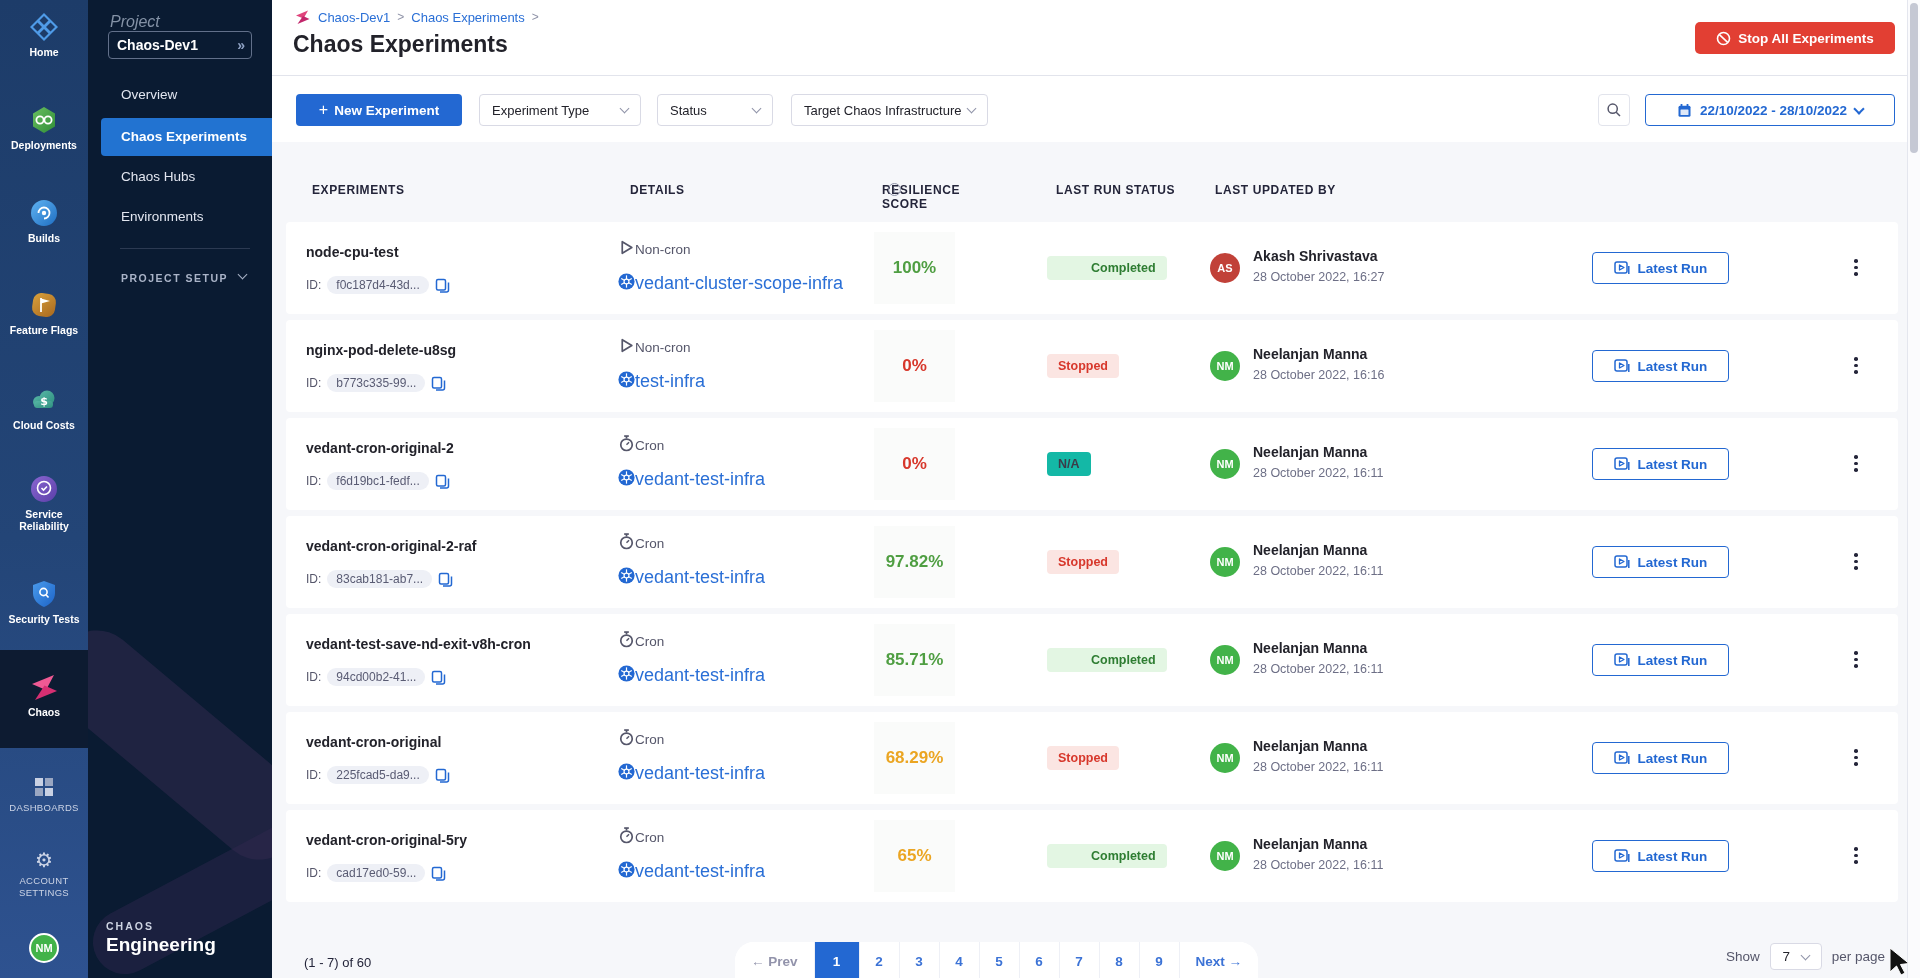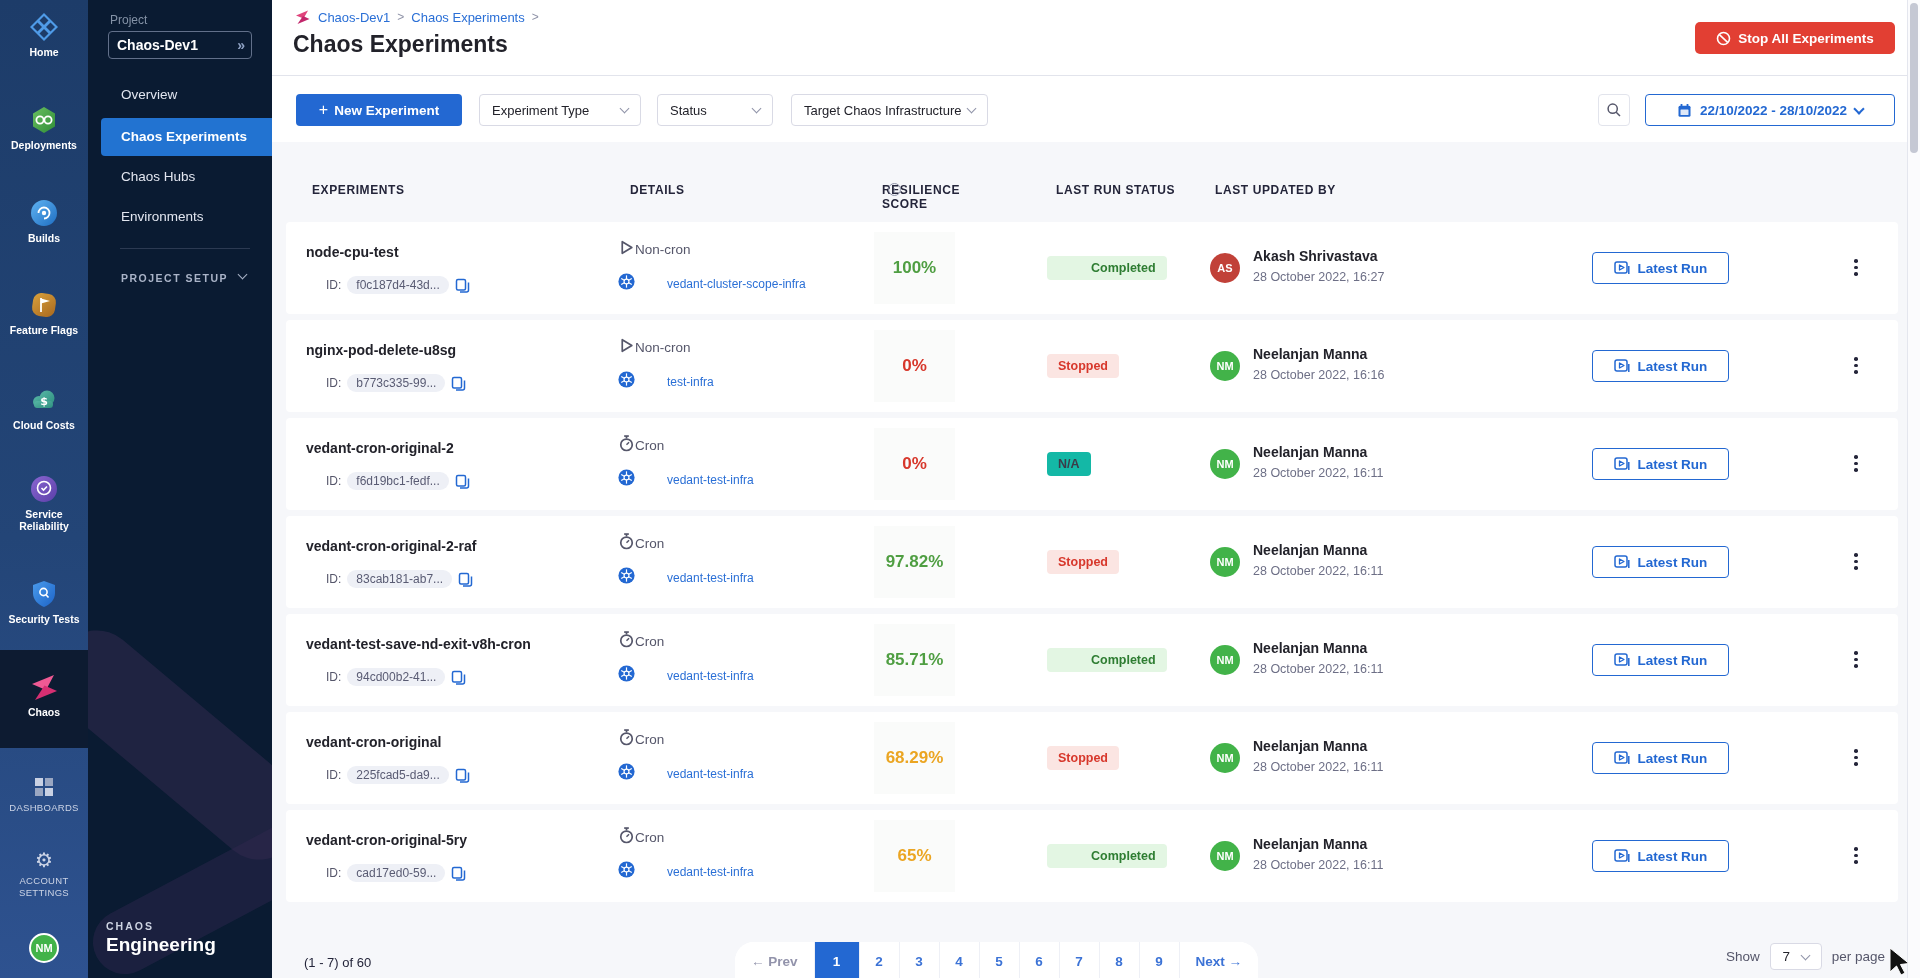--- a/index.html
+++ b/index.html
@@ -17,21 +17,21 @@
   .rail-avatar { position:absolute; top:933px; left:29px; width:30px; height:30px; border-radius:50%;
                  background:#42b349; color:#fff; font-size:11px; font-weight:700; display:flex;
                  align-items:center; justify-content:center; border:2px solid #fff; cursor:pointer; }
   .gear-glyph { font-size:20px; color:#ccd4e6; line-height:30px; }
 
   
   .panel { position:relative; width:184px; flex:0 0 184px; height:100%; background:#0a1b32; z-index:2; overflow:hidden; }
   .wm1,.wm2 { position:absolute; background:#31294f; opacity:.55; border-radius:40px; }
   .wm1 { width:300px; height:90px; left:-60px; top:700px; transform:rotate(40deg); }
   .wm2 { width:320px; height:64px; left:-10px; top:850px; transform:rotate(-28deg); opacity:.45; }
-  .proj-label { position:absolute; left:22px; top:13px; color:#8492a6; font-size:12px; }
+  .proj-label { position:absolute; left:22px; top:13px; color:#8492a6; font-size:16px;font-style:italic; }
   .proj-box { position:absolute; left:20px; top:31px; width:144px; height:28px; border:1px solid #62708a;
               border-radius:4px; display:flex; align-items:center; padding:0 8px; cursor:pointer; }
   .proj-box .pname { color:#fff; font-size:14px; font-weight:700; flex:1; }
   .proj-box .dbl { color:#8fa2c4; font-size:14px; font-weight:700; letter-spacing:-2px; }
   .pnav-item { position:absolute; left:0; width:184px; height:38px; line-height:38px; padding-left:33px;
                color:#e2e6f0; font-size:13.5px; cursor:pointer; }
   .pnav-item.active { left:13px; width:171px; padding-left:20px; background:#2273d1; color:#fff;
                       font-weight:700; border-radius:4px 0 0 4px; }
   .pnav-divider { position:absolute; left:32px; top:248px; width:130px; height:1px; background:#2c3a52; }
   .psetup { position:absolute; left:33px; top:272px; color:#aab4c8; font-size:10.5px; font-weight:700;
@@ -71,28 +71,28 @@
   .thead { position:absolute; top:41px; left:14px; right:22px; height:20px; font-size:12px; font-weight:700;
            letter-spacing:.6px; color:#24253a; }
   .thead span { position:absolute; top:0; }
   .th-info { display:inline-block; width:13px; height:13px; border:1px solid #8f93a8; border-radius:50%;
              color:#8f93a8; font-size:9px; text-align:center; line-height:12px; font-weight:400;
              vertical-align:middle; margin-left:6px; }
 
   .rows { position:absolute; top:80px; left:14px; right:22px; }
   .row-card { position:relative; height:92px; margin-bottom:6px; background:#fff; border-radius:4px; }
   .exp-name { position:absolute; left:20px; top:22px; font-size:14px; font-weight:700; color:#22222a; cursor:pointer; }
-  .exp-idline { position:absolute; left:20px; top:54px; display:flex; align-items:center; gap:6px;margin-left:20px; }
+  .exp-idline { position:absolute; left:20px; top:54px; display:flex; align-items:center; gap:6px; }
   .id-label { font-size:12px; color:#55566a; }
   .id-pill { background:#eef0f6; border-radius:9px; padding:2px 9px; font-size:12px; color:#595b73; }
   .copy-ic { cursor:pointer; display:flex; }
   .det-line { position:absolute; left:332px; display:flex; align-items:center; }
   .dl1 { top:17px; } .dl2 { top:51px; }
   .det-type { font-size:13.5px; color:#55566a; }
-  .det-infra { font-size:12px; color:#2a6fd6; text-decoration:none; cursor:pointer;margin-left:32px; }
+  .det-infra { font-size:18px; color:#2a6fd6; text-decoration:none; cursor:pointer; }
   .score-box { position:absolute; left:588px; top:10px; width:81px; height:72px; background:#fafbfa;
                display:flex; align-items:center; justify-content:center; }
   .score-val { font-size:17px; font-weight:700; }
   .s-green { color:#4f9e42; } .s-red { color:#d7372b; } .s-amber { color:#eba522; }
   .badge { position:absolute; left:761px; top:50%; transform:translateY(-50%); font-size:12.5px;
            font-weight:700; padding:5px 11px; border-radius:4px; }
   .badge-success { background:#e3f6e3; color:#2e7d32;padding-left:44px; }
   .badge-danger  { background:#fbe5e2; color:#d7372b; }
   .badge-neutral { background:#14b8a6; color:#3b3c49; }
   .avatar { position:absolute; left:924px; top:31px; width:30px; height:30px; border-radius:50%; color:#fff;

